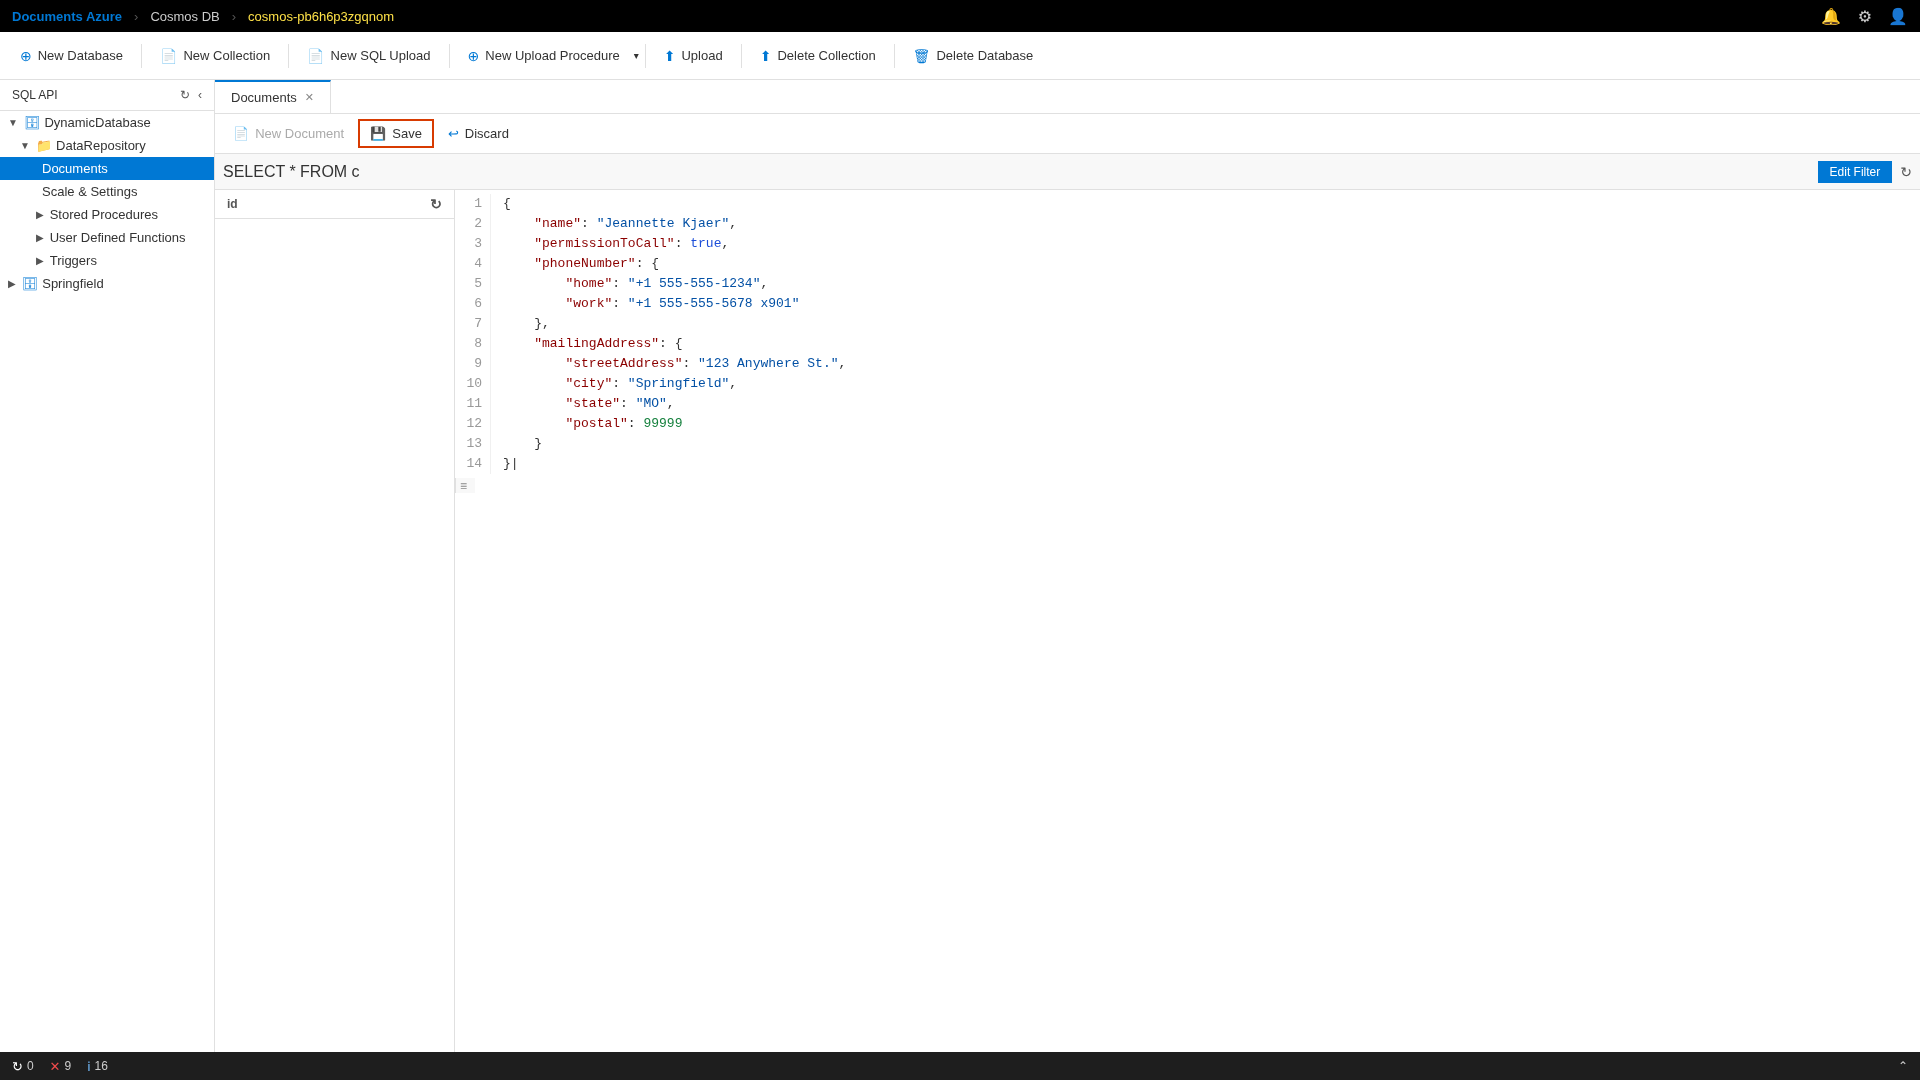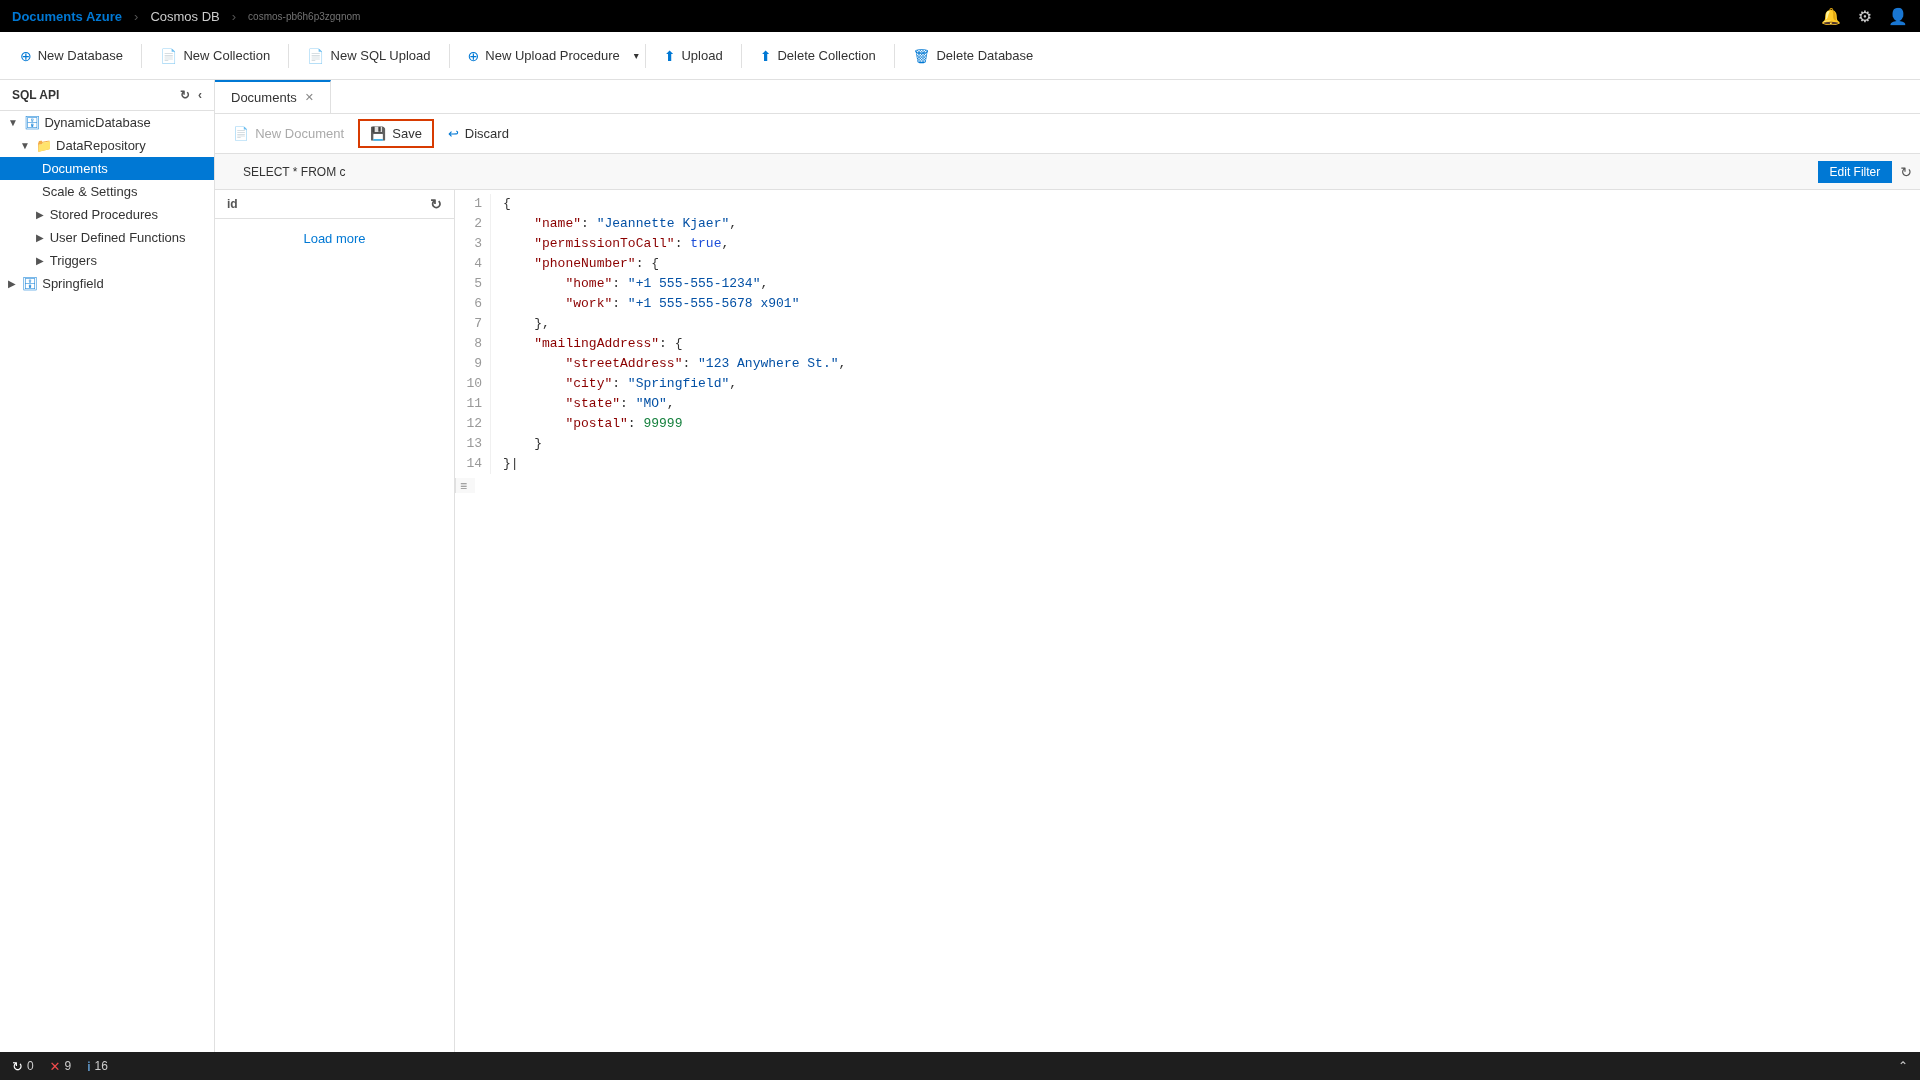--- a/index.html
+++ b/index.html
@@ -11,21 +11,21 @@
       color: #fff;
       height: 32px;
       display: flex;
       align-items: center;
       padding: 0 12px;
       gap: 8px;
     }
     .titlebar-logo { color: #0078d4; font-weight: bold; font-size: 13px; }
     .titlebar-sep { color: #555; margin: 0 4px; }
     .titlebar-app { color: #ccc; font-size: 13px; }
-    .titlebar-breadcrumb { color: #737373; font-size: 10px; }
+    .titlebar-breadcrumb { color: #fde047; font-size: 13px; }
     .titlebar-icons { margin-left: auto; display: flex; gap: 16px; color: #ccc; font-size: 16px; }
 
     
     .toolbar {
       background: #fff;
       border-bottom: 1px solid #e0e0e0;
       height: 48px;
       display: flex;
       align-items: center;
       padding: 0 8px;
@@ -61,21 +61,21 @@
       display: flex;
       flex-direction: column;
       overflow-y: auto;
     }
     .sidebar-header {
       display: flex;
       align-items: flex-end;
       justify-content: space-between;
       padding: 8px 12px;
       font-size: 12px;
-      font-weight: 700;
+      font-weight: 400;
       color: #333;
       border-bottom: 1px solid #e0e0e0;
     }
     .sidebar-header-icons { display: flex; gap: 8px; color: #555; cursor: pointer; }
 
     .tree-item {
       display: flex;
       align-items: center;
       padding: 4px 8px;
       cursor: pointer;
@@ -163,24 +163,23 @@
       height: 36px;
       display: flex;
       align-items: center;
       padding: 0 8px;
       gap: 8px;
     }
     .filter-input {
       flex: 1;
       border: none;
       background: transparent;
-      font-size: 12px;
+      font-size: 16px;
       color: #333;
       outline: none;
-      margin-left: 20px;
     }
     .filter-btn {
       background: #0078d4;
       color: #fff;
       border: none;
       padding: 4px 12px;
       font-size: 12px;
       cursor: pointer;
     }
     .refresh-icon { color: #555; cursor: pointer; font-size: 14px; }
@@ -414,21 +413,20 @@
       <span class="refresh-icon">↻</span>
     </div>
 
     <div class="split-view">
 
       <div class="left-panel">
         <div class="list-header">
           <span>id</span>
           <span class="refresh-icon">↻</span>
         </div>
-        <div class="load-more">Load more</div>
       </div>
 
       <div class="code-panel">
         <div class="code-editor">
           <div class="line-numbers">
             <span class="line-number">1</span>
             <span class="line-number">2</span>
             <span class="line-number">3</span>
             <span class="line-number">4</span>
             <span class="line-number">5</span>

